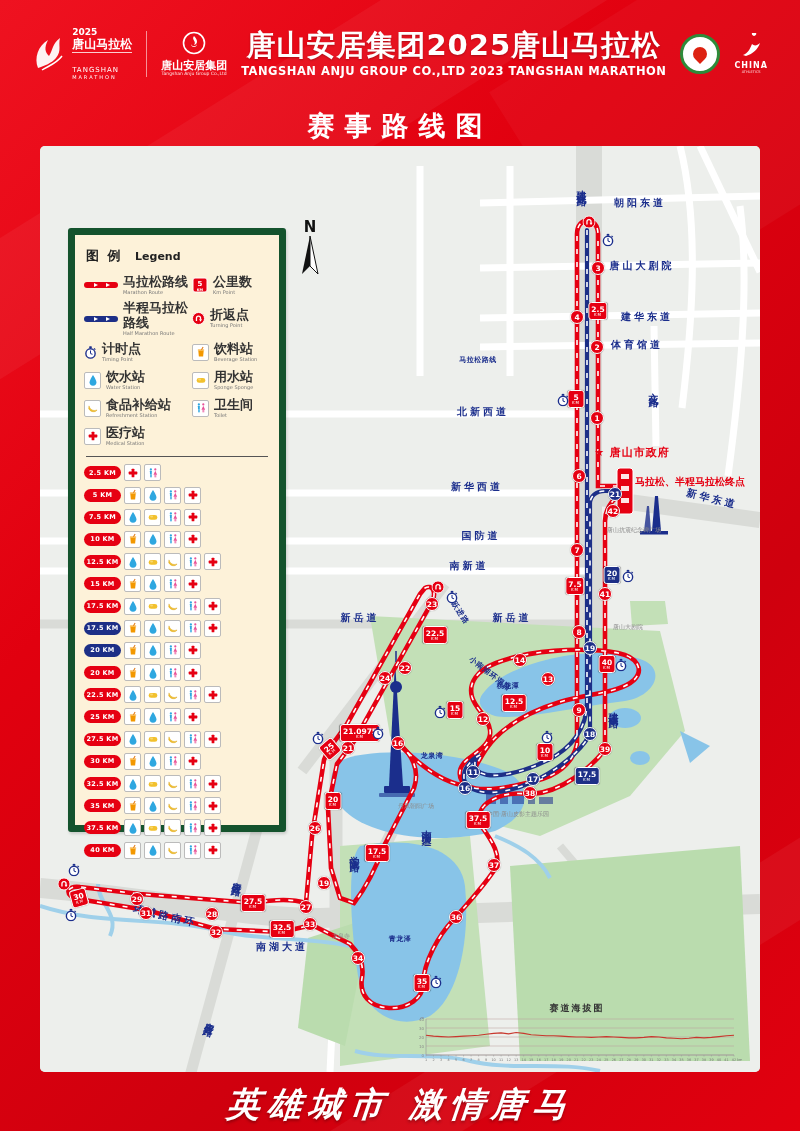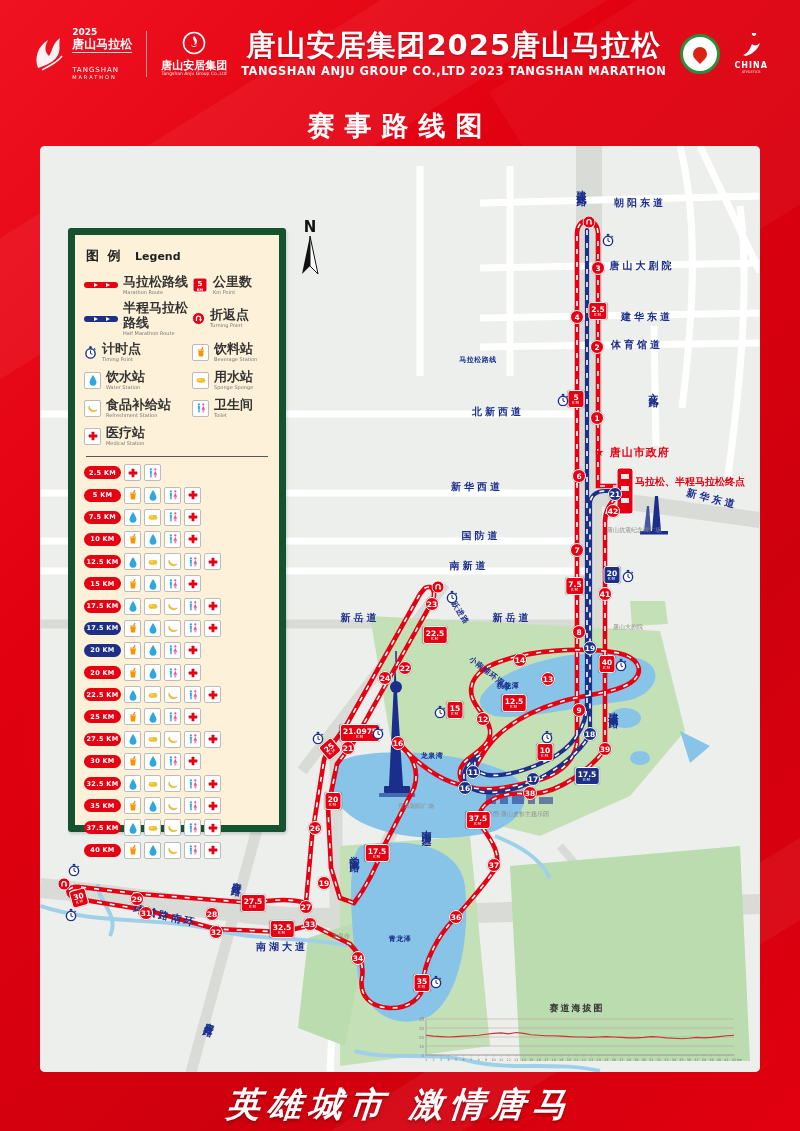--- a/index.html
+++ b/index.html
@@ -247,21 +247,21 @@
       </g>
     </svg>
 
     <div id="labels">
         <div class="lbl road-v" style="left: 541px; top: 40px;">建设北路</div>
         <div class="lbl road" style="left: 600px; top: 57px;">朝阳东道</div>
         <div class="lbl road" style="left: 602px; top: 120px;">唐山大剧院</div>
         <div class="lbl road" style="left: 607px; top: 171px;">建华东道</div>
         <div class="lbl road" style="left: 597px; top: 199px;">体育馆道</div>
         <div class="lbl road-v" style="left: 613px; top: 242px;">文化路</div>
-        <div class="lbl road" style="left: 458px; top: 266px;">北新西道</div>
+        <div class="lbl road" style="left: 443px; top: 266px;">北新西道</div>
         <div class="lbl road" style="left: 437px; top: 341px;">新华西道</div>
         <div class="lbl road" style="left: 672px; top: 353px; transform: translate(-50%, -50%) rotate(14deg);">新华东道</div>
         <div class="lbl road" style="left: 441px; top: 390px;">国防道</div>
         <div class="lbl road" style="left: 429px; top: 420px;">南新道</div>
         <div class="lbl road" style="left: 320px; top: 472px;">新岳道</div>
         <div class="lbl road" style="left: 472px; top: 472px;">新岳道</div>
         <div class="lbl road-sm" style="left: 420px; top: 467px; transform: translate(-50%, -50%) rotate(56deg);">跃进路</div>
         <div class="lbl road-sm" style="left: 450px; top: 528px; transform: translate(-50%, -50%) rotate(38deg);">小南湖环湖路</div>
         <div class="lbl road-v" style="left: 573px; top: 562px;">建设南路</div>
         <div class="lbl road-v" style="left: 314px; top: 706px;">学院南路</div>

